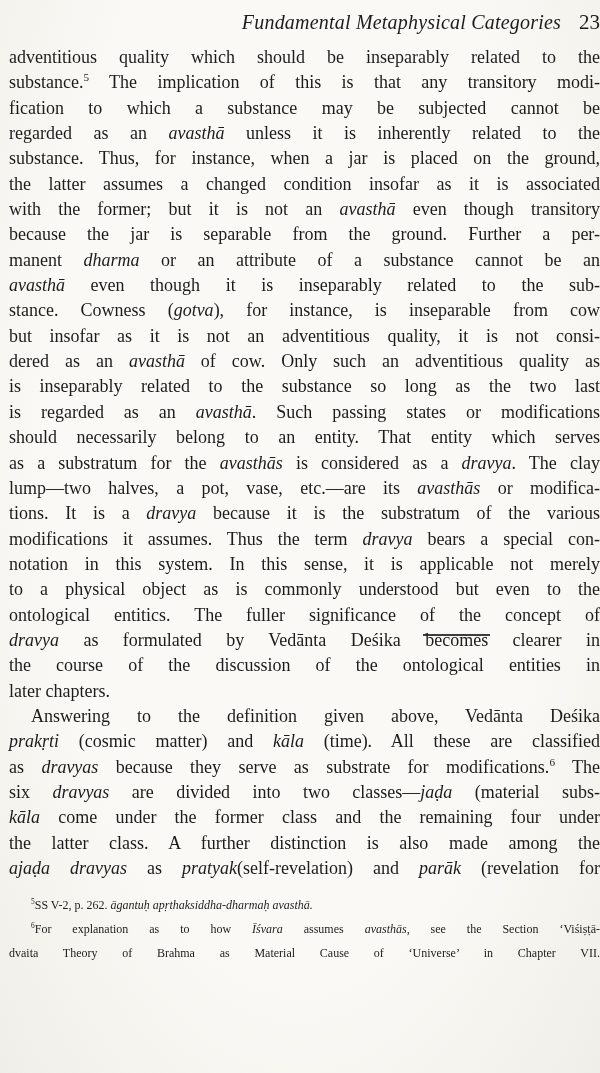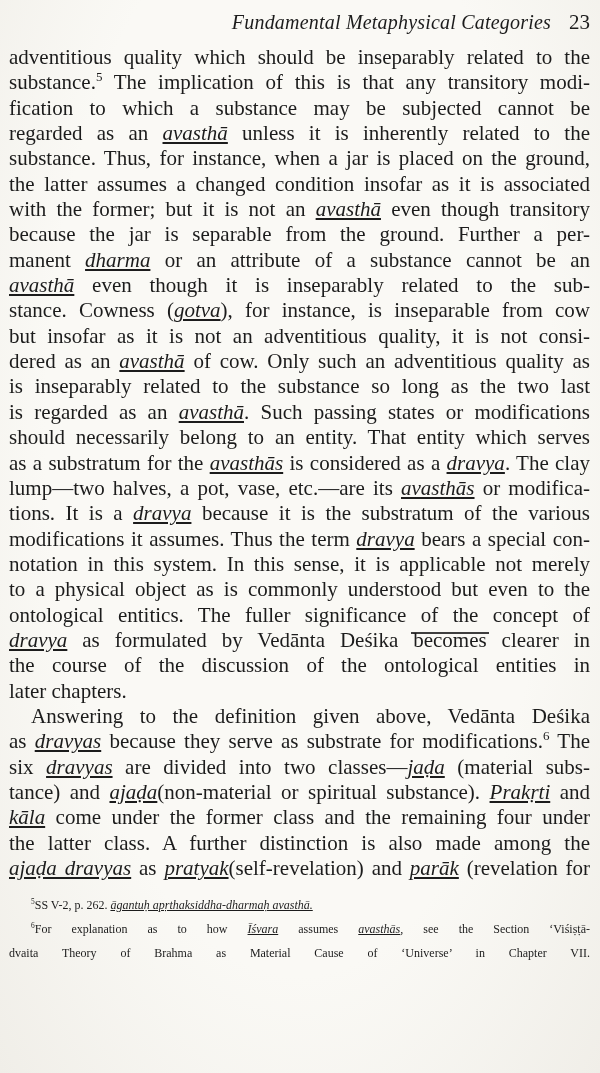--- a/index.html
+++ b/index.html
@@ -4,38 +4,38 @@
 <style>
   html, body { margin: 0; padding: 0; }
   body {
     width: 600px; height: 1073px; overflow: hidden;
     background: #e8e6e0;
     font-family: "Liberation Serif", "DejaVu Serif", serif;
   }
   .page {
     box-sizing: border-box;
     width: 600px; height: 1073px;
-    padding: 10px 10px 0 9px;
+    padding: 10px 0 0 9px;
     background: radial-gradient(ellipse at 50% 40%, #faf9f5 60%, #f0eee8 100%);
     color: #1c1c1c;
     overflow: hidden;
   }
   .header {
     display: flex; justify-content: flex-end; align-items: baseline;
     height: 35px; font-size: 20px;
   }
   .header-title { font-style: italic; letter-spacing: 0.2px; }
   .page-number { margin-left: 18px; font-size: 21px; }
-  .body-text { font-size: 21px; line-height: 25.35px; }
+  .body-text { font-size: 18px; line-height: 25.35px; }
   .tline { text-align: left; }
   .tline.j { text-align: justify; text-align-last: justify; }
   .tline.ind { text-indent: 22px; }
   .footnotes { margin-top: 12px; font-size: 12px; line-height: 24px; }
   sup { font-size: 0.62em; line-height: 0; vertical-align: super; }
-  i { font-style: italic; text-decoration: underline; }
+  i { font-style: italic; }
   
   .ol { position: relative; }
   .ol::after {
     content: ""; position: absolute; left: -2px; right: -2px; top: 4px;
     border-top: 2px solid #1c1c1c; opacity: 0.85;
   }
 </style>
 </head>
 <body>
 
@@ -68,23 +68,23 @@
         <div class="tline j">modifications it assumes. Thus the term <i>dravya</i> bears a special con-</div>
         <div class="tline j">notation in this system. In this sense, it is applicable not merely</div>
         <div class="tline j">to a physical object as is commonly understood but even to the</div>
         <div class="tline j">ontological entitics. The fuller significance of the concept of</div>
         <div class="tline j"><i>dravya</i> as formulated by Vedānta Deśika <span class="ol">becomes</span> clearer in</div>
         <div class="tline j">the course of the discussion of the ontological entities in</div>
         <div class="tline">later chapters.</div>
       </div>
       <div class="paragraph">
         <div class="tline j ind">Answering to the definition given above, Vedānta Deśika</div>
+        <div class="tline j"><i>prakṛti</i> (cosmic matter) and <i>kāla</i> (time). All these are classified</div>
         <div class="tline j">as <i>dravyas</i> because they serve as substrate for modifications.<sup>6</sup> The</div>
         <div class="tline j">six <i>dravyas</i> are divided into two classes—<i>jaḍa</i> (material subs-</div>
-        <div class="tline j">tance) and <i>ajaḍa</i>(non-material or spiritual substance). <i>Prakṛti</i> and</div>
         <div class="tline j"><i>kāla</i> come under the former class and the remaining four under</div>
         <div class="tline j">the latter class. A further distinction is also made among the</div>
         <div class="tline j"><i>ajaḍa dravyas</i> as <i>pratyak</i>(self-revelation) and <i>parāk</i> (revelation for</div>
       </div>
     </div>
   <div class="footnotes">
       <div class="paragraph">
         <div class="tline ind"><sup>5</sup>SS V-2, p. 262. <i>āgantuḥ apṛthaksiddha-dharmaḥ avasthā.</i></div>
         <div class="tline j ind"><sup>6</sup>For explanation as to how <i>Īśvara</i> assumes <i>avasthās</i>, see the Section ‘Viśiṣṭā-</div>
         <div class="tline j">dvaita Theory of Brahma as Material Cause of ‘Universe’ in Chapter VII.</div>

